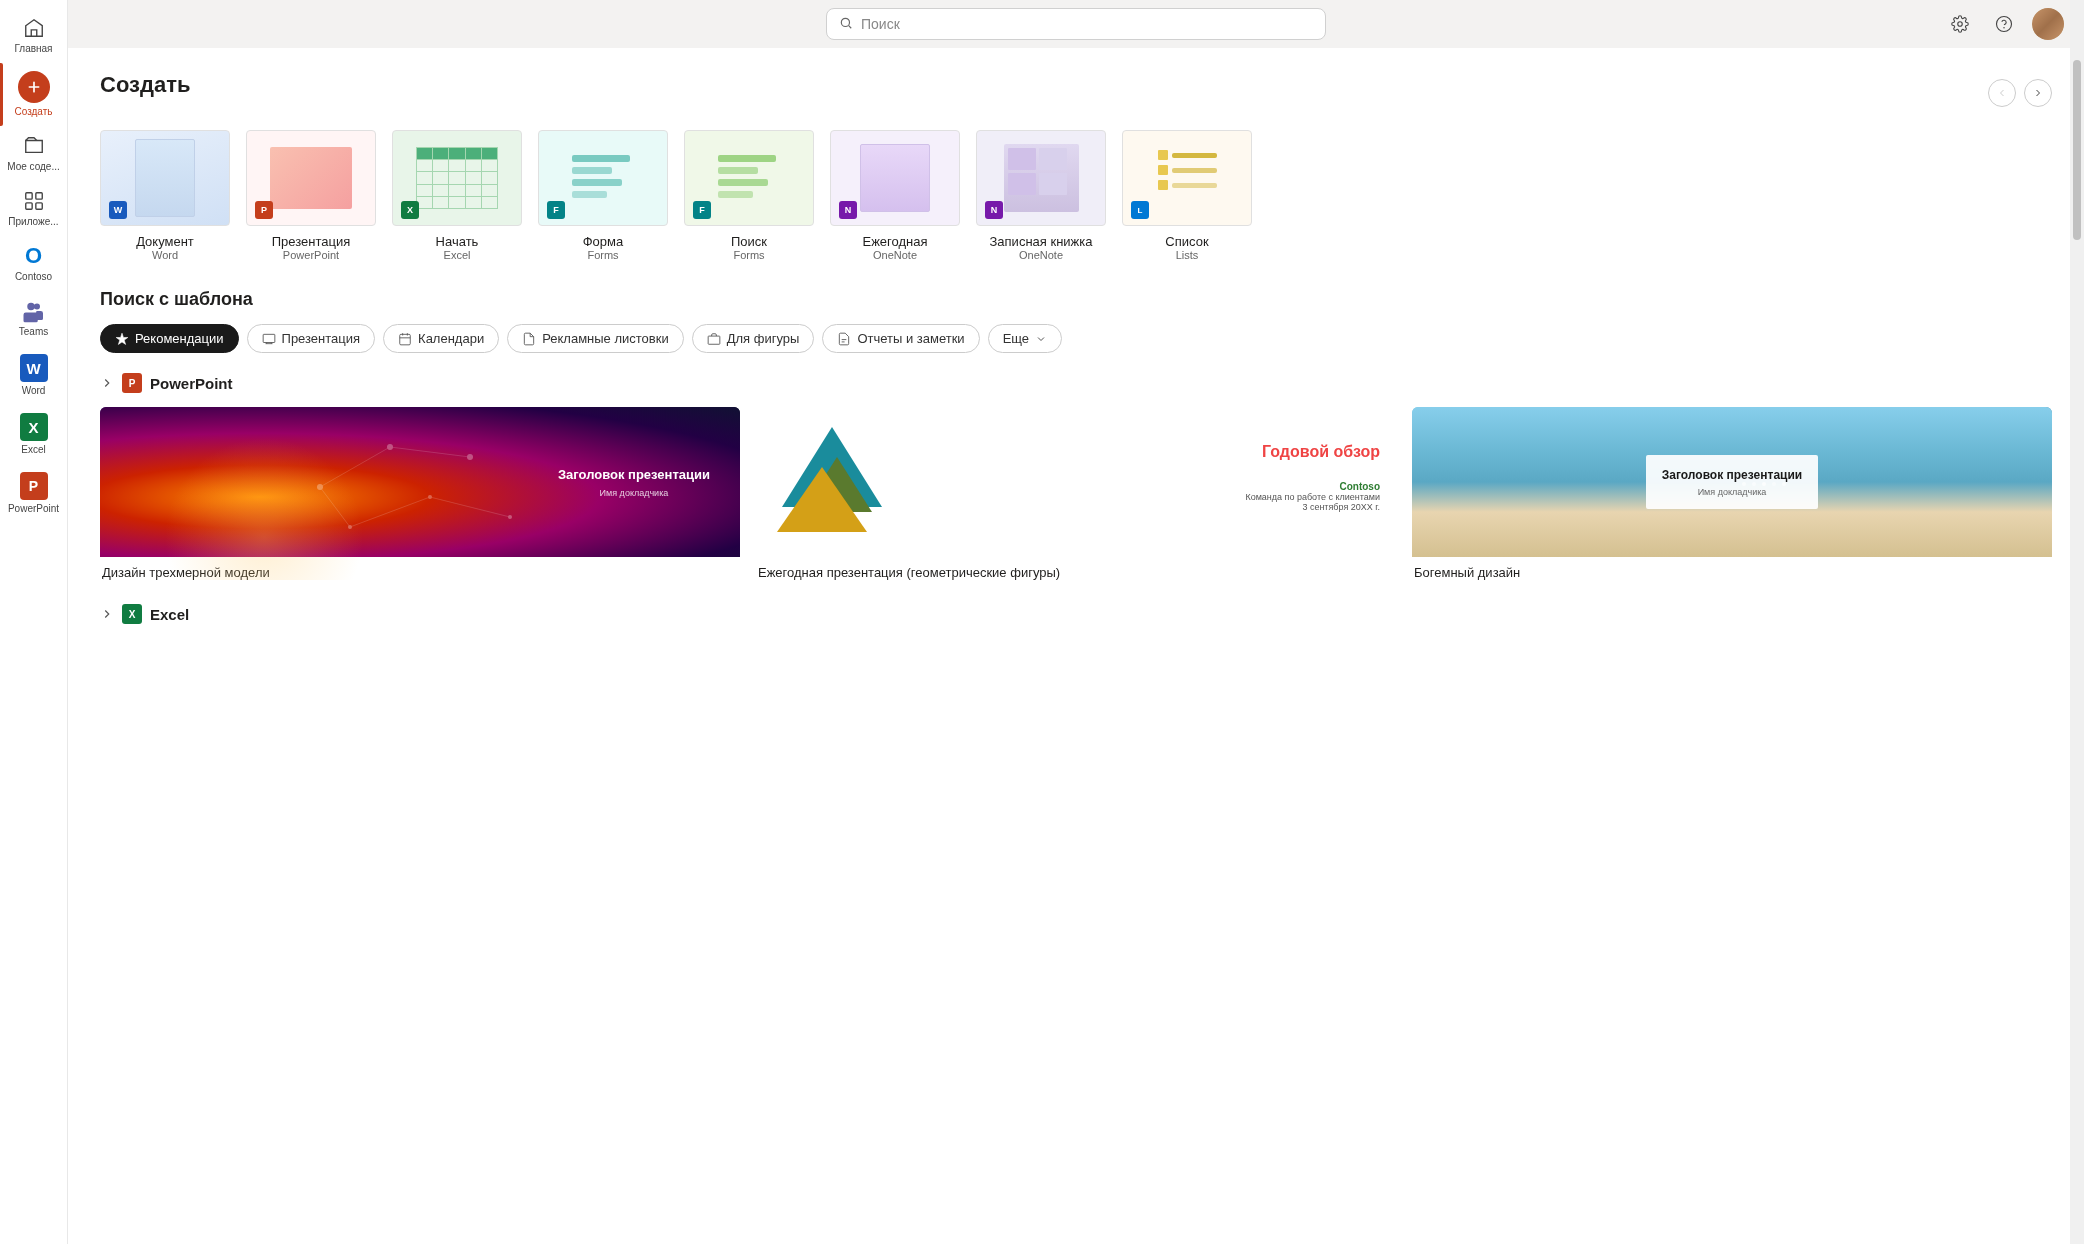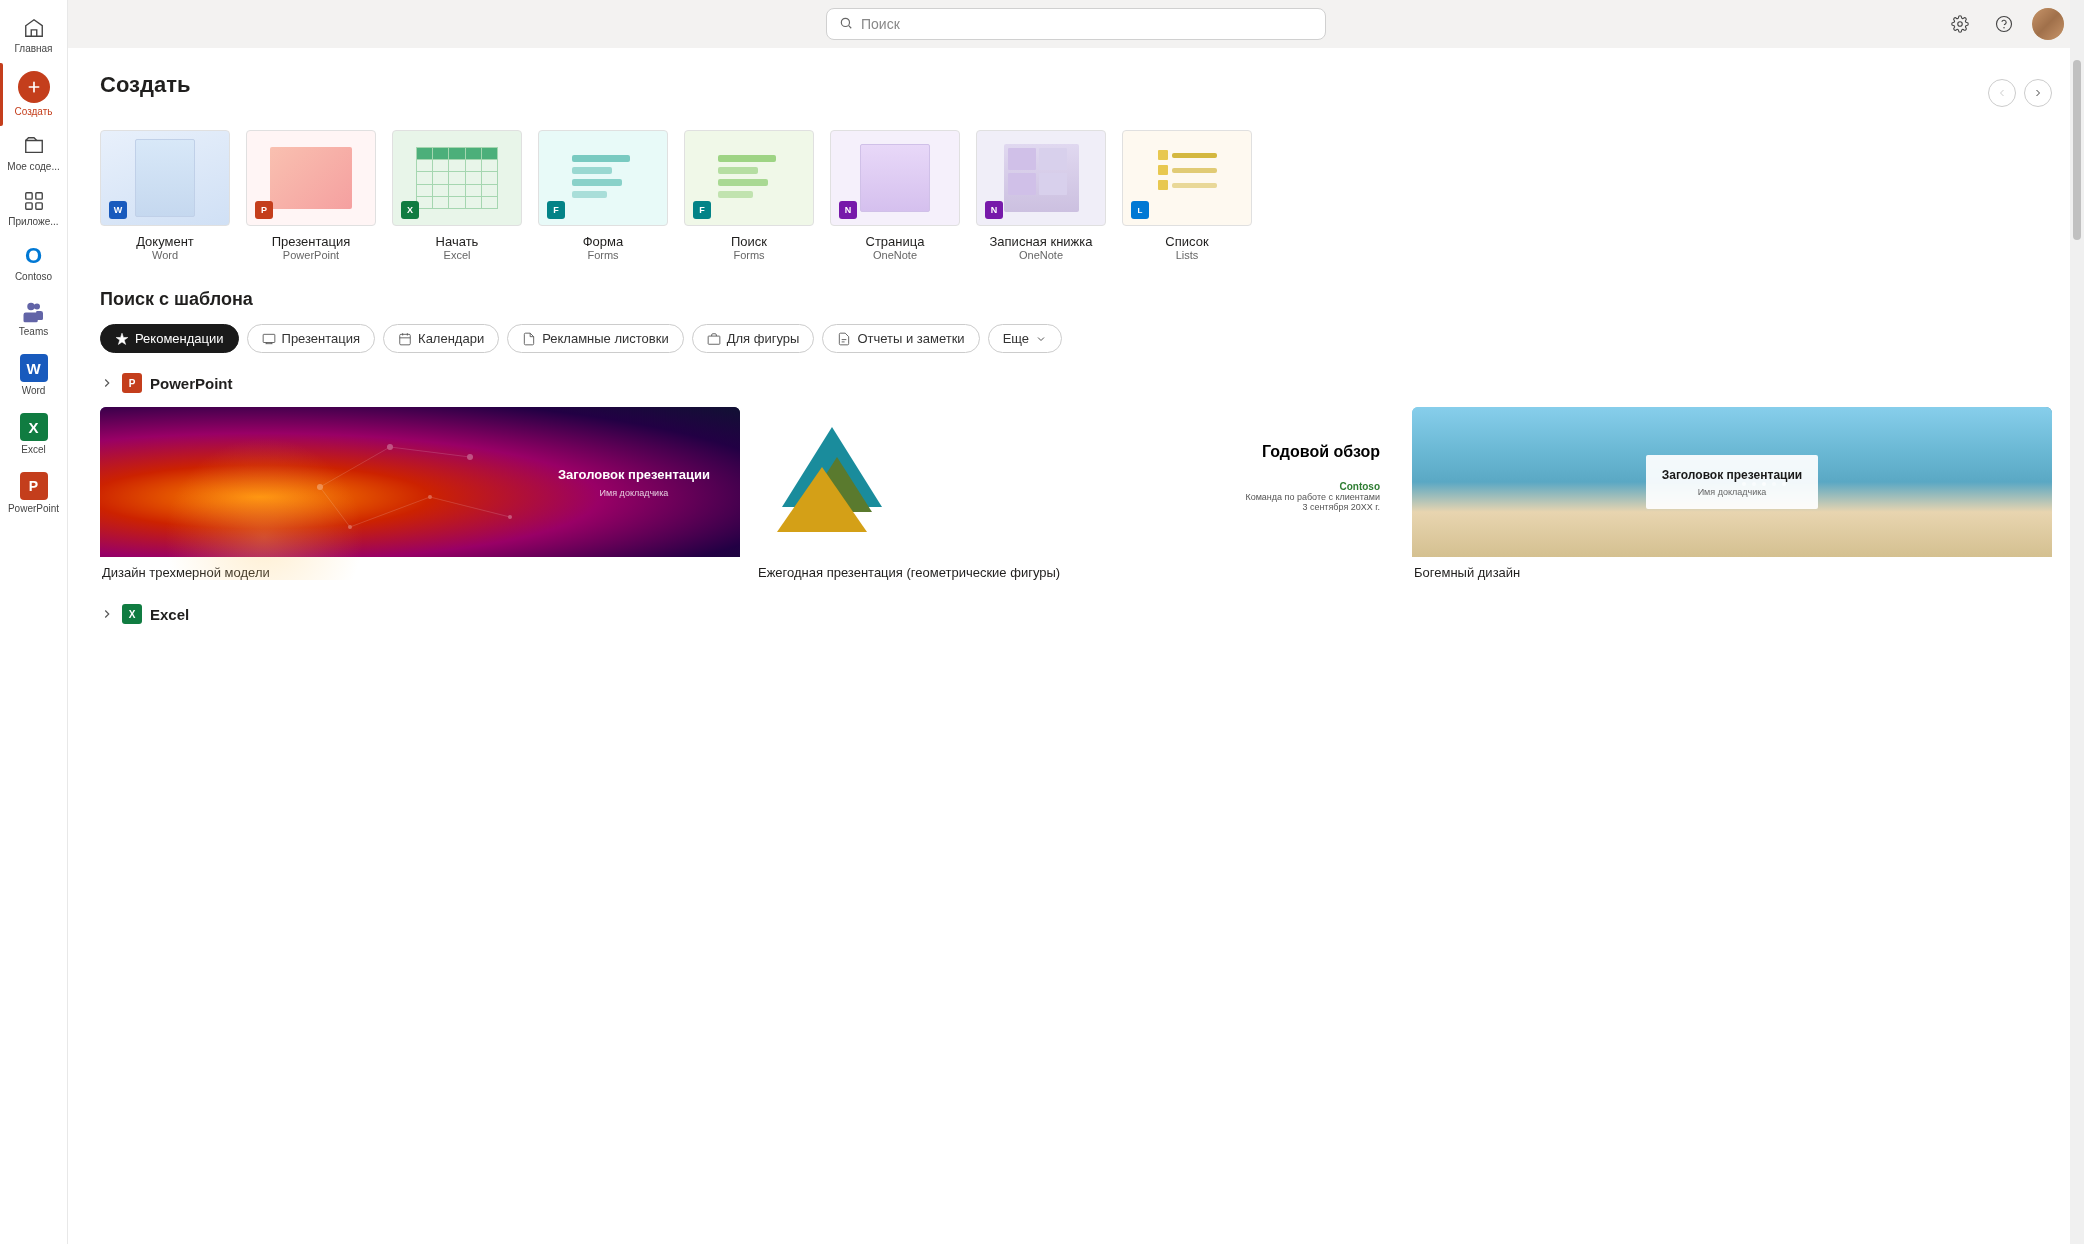--- a/index.html
+++ b/index.html
@@ -288,21 +288,21 @@
     .ppt-card-1-sub { font-size: 9px; opacity: 0.8; margin-top: 4px; }
 
     .ppt-card-2 {
       background: #fff;
       height: 150px;
       display: flex; align-items: center; justify-content: space-between;
       padding: 16px;
       position: relative;
     }
     .ppt-card-2-text { text-align: right; }
-    .ppt-card-2-title { font-size: 16px; font-weight: 700; color: #000000; }
+    .ppt-card-2-title { font-size: 16px; font-weight: 700; color: #ef4444; }
     .ppt-card-2-company { font-size: 10px; color: #2e7d32; font-weight: 600; margin-top: 20px; }
     .ppt-card-2-sub { font-size: 9px; color: #555; }
 
     .ppt-card-3 {
       height: 150px;
       position: relative;
       overflow: hidden;
     }
     .ppt-card-3-bg {
       background: linear-gradient(160deg, #87ceeb 0%, #5ba3c9 40%, #4a8fa8 70%, #e8d5c4 100%);
@@ -532,21 +532,21 @@
         </div>
         <div class="card-name">Поиск</div>
         <div class="card-app">Forms</div>
       </div>
 
       <div class="create-card">
         <div class="card-thumb" style="background:#f5f0fb;">
           <div style="width:70px;height:68px;background:linear-gradient(180deg,#e8d8f8 0%,#d5c0ee 100%);border-radius:2px;border:1px solid #d0c0e8;"></div>
           <div class="app-badge-onenote" style="position:absolute;bottom:6px;left:8px;">N</div>
         </div>
-        <div class="card-name">Страница</div>
+        <div class="card-name">Ежегодная</div>
         <div class="card-app">OneNote</div>
       </div>
 
       <div class="create-card">
         <div class="card-thumb" style="background:#f0eef8;">
           <div style="width:75px;height:68px;background:linear-gradient(180deg,#e0d8f0 0%,#ccc0e0 100%);border-radius:2px;display:flex;flex-direction:column;padding:4px;">
             <div style="display:flex;gap:3px;flex-wrap:wrap;">
               <div style="width:28px;height:22px;background:#d0c0e8;border-radius:1px;"></div>
               <div style="width:28px;height:22px;background:#d8d0ec;border-radius:1px;"></div>
               <div style="width:28px;height:22px;background:#d0c0e8;border-radius:1px;"></div>

